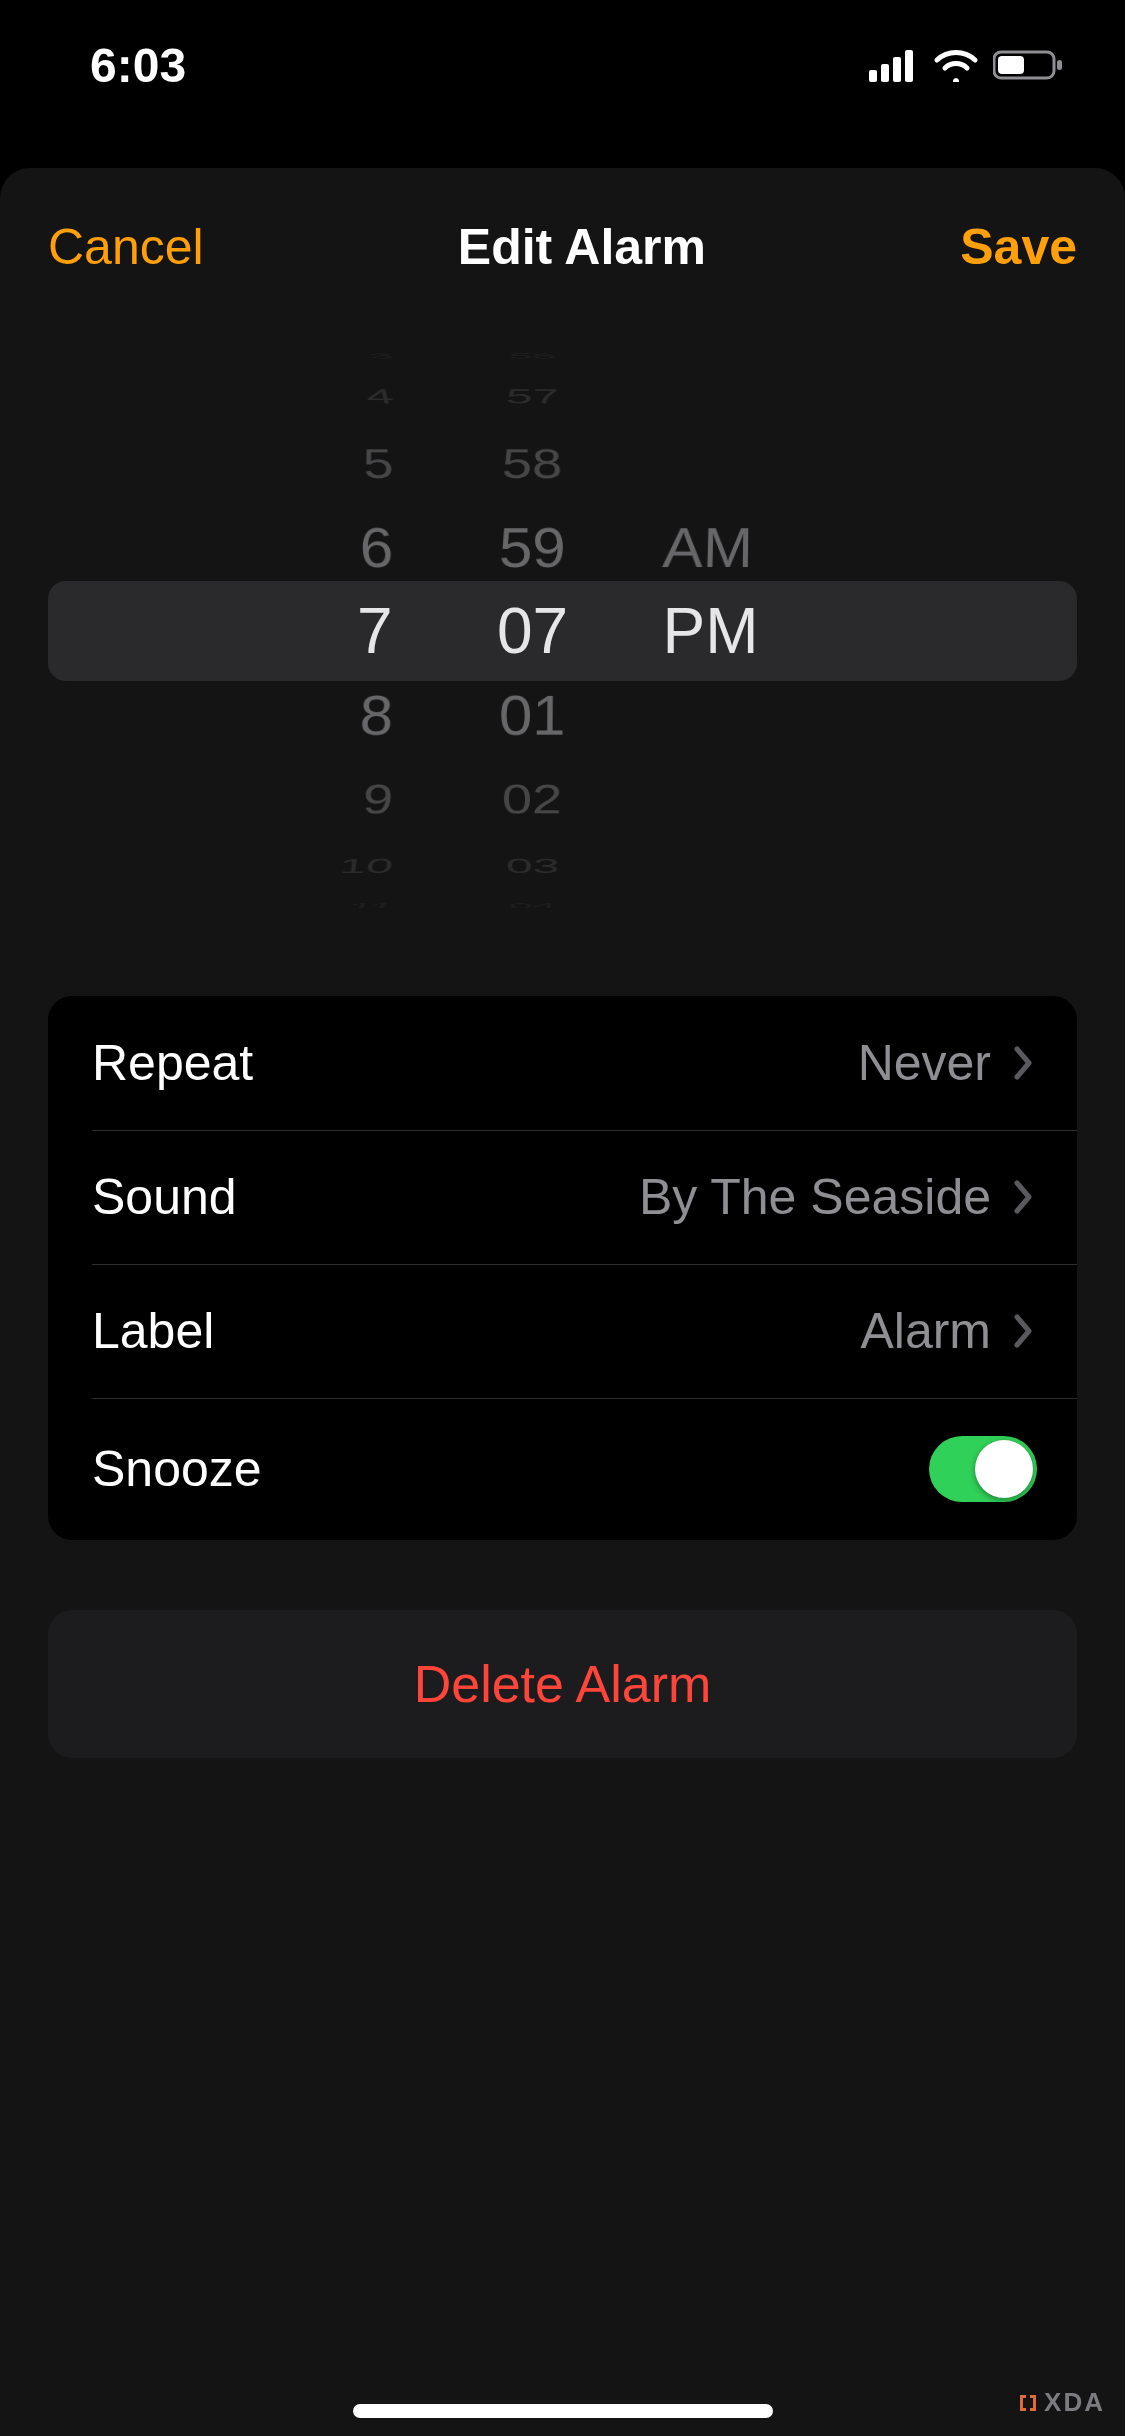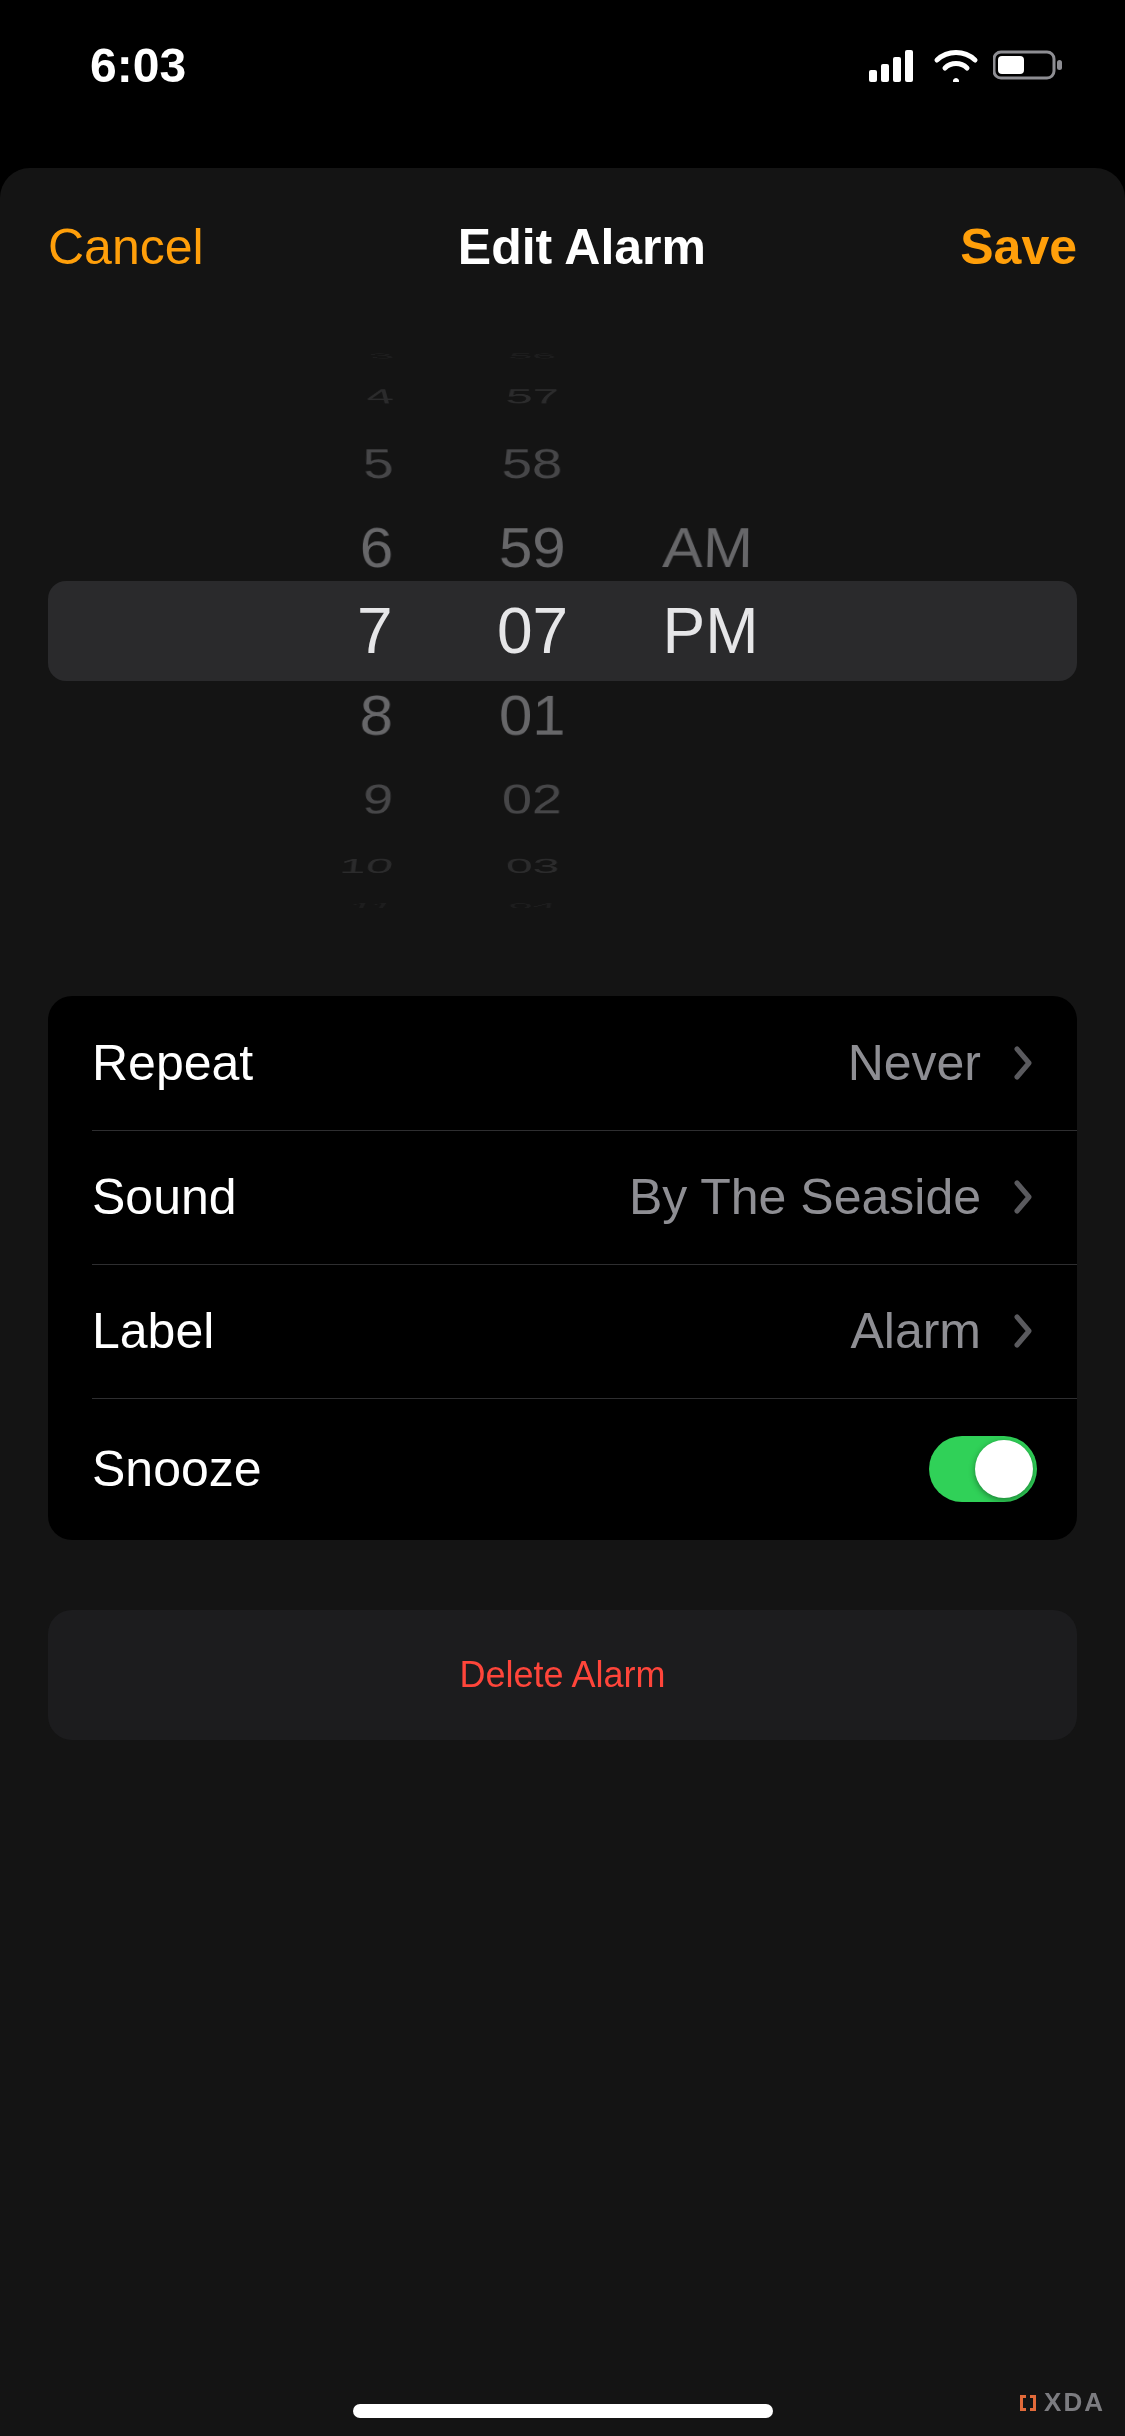--- a/index.html
+++ b/index.html
@@ -145,21 +145,21 @@
     background:#2e2e30;
   }
   .row-label {
     font-size: 50px;
     color: #fff;
     font-weight: 400;
   }
   .row-right {
     display:flex;
     align-items:center;
-    gap:30px;
+    gap:20px;
   }
   .row-value {
     font-size: 50px;
     color: #8e8e93;
   }
   .chev {
     width: 26px; height: 40px;
     display:flex;align-items:center;justify-content:center;
   }
   .chev svg { stroke:#5a5a5e; }
@@ -183,21 +183,21 @@
   
   .delete-wrap {
     margin: 70px 48px 0 48px;
   }
   .delete-btn {
     width:100%;
     background:#1c1c1e;
     border:none;
     border-radius:24px;
     padding: 44px 0;
-    font-size: 36px;
+    font-size: 52px;
     font-weight: 400;
     color:#ff453a;
     cursor:pointer;
   }
 
   
   .home-ind {
     position:absolute;
     bottom:18px;
     left:50%;

